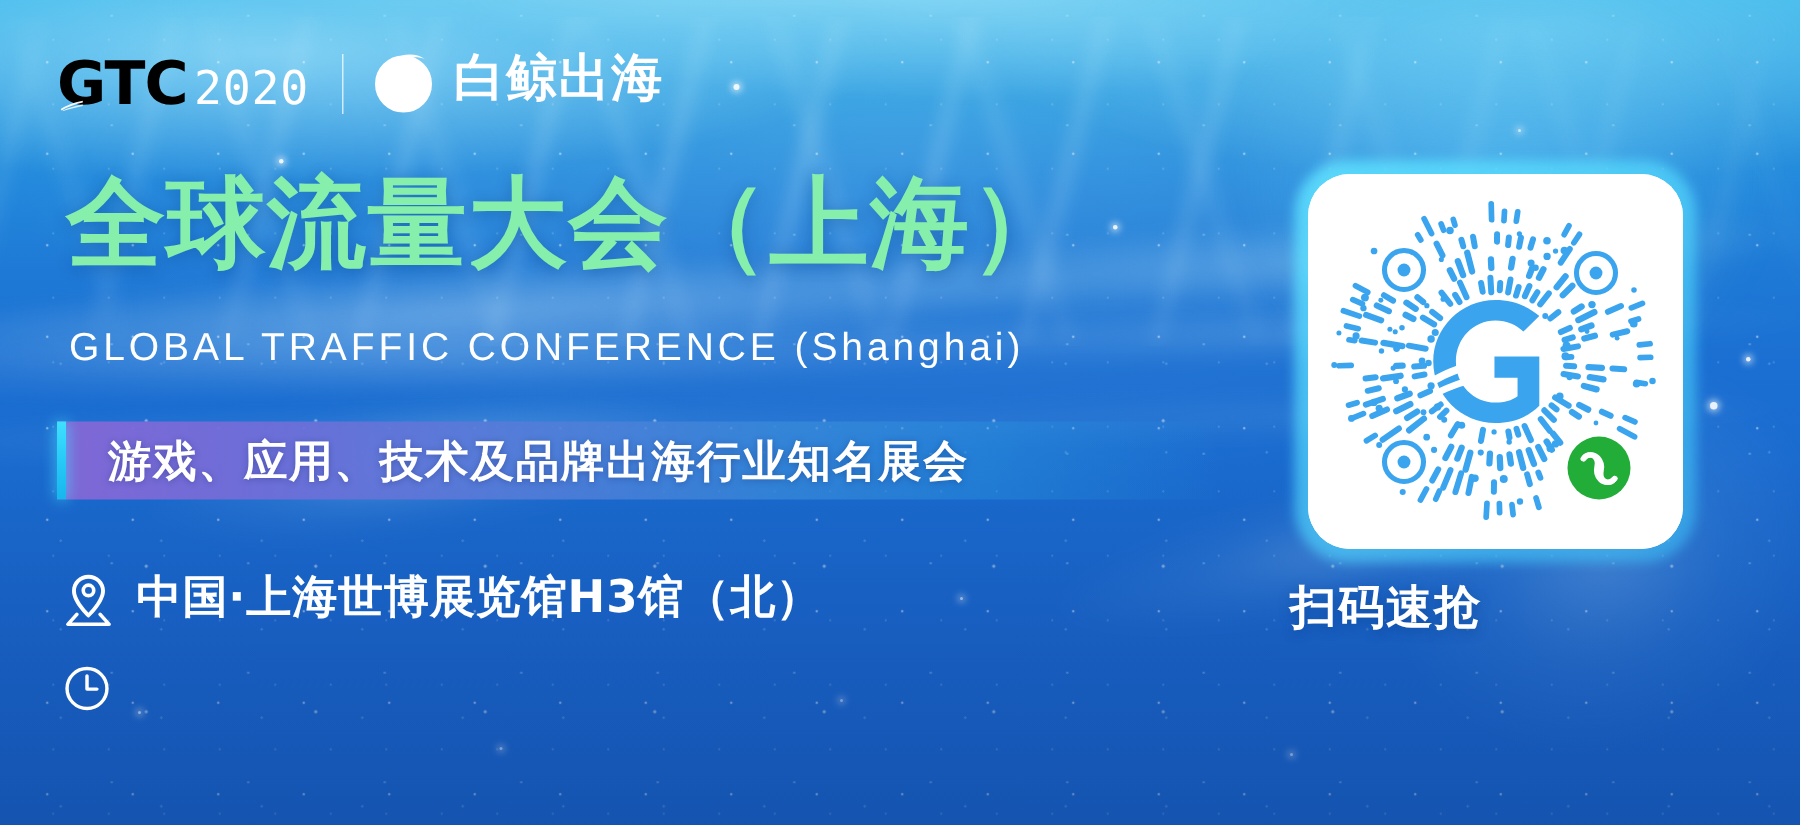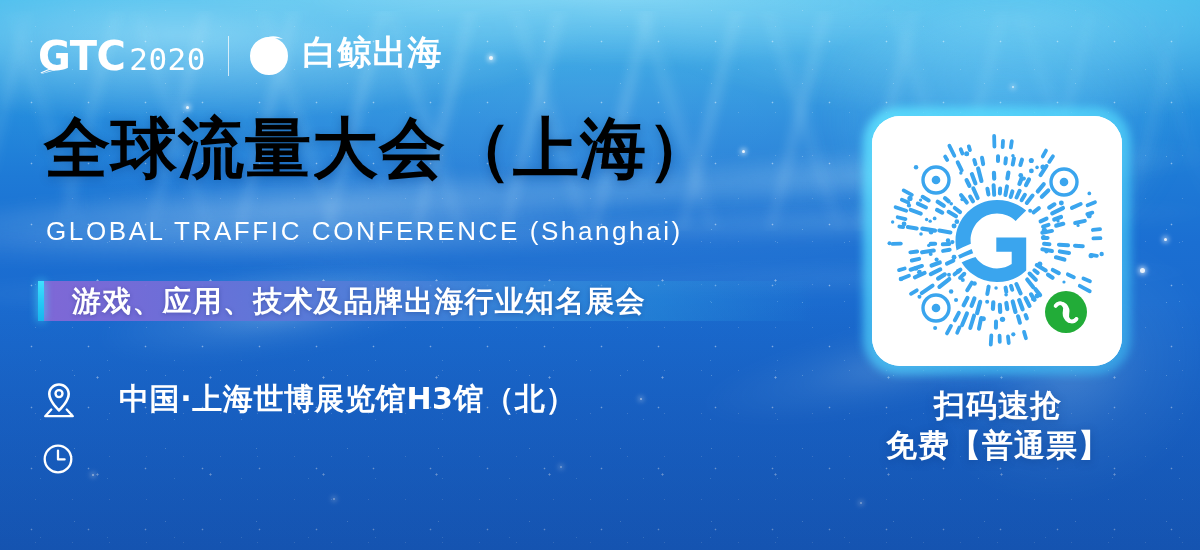--- a/index.html
+++ b/index.html
@@ -145,21 +145,21 @@
   .logo-row {
     position: absolute;
     left: 38px; top: 33px;
     display: flex;
     align-items: center;
     height: 46px;
   }
   .gtc-lockup { display: flex; align-items: baseline; }
   .gtc-mark {
     position: relative;
-    color: #ffffff;
+    color: #000000;
     font-size: 40px;
     font-weight: 700;
     letter-spacing: -0.5px;
     line-height: 1;
     font-family: "DejaVu Sans", "Liberation Sans", sans-serif;
   }
   .gtc-fin {
     position: absolute;
     left: 2px; bottom: 5px;
     width: 16px; height: 9px;
@@ -192,21 +192,21 @@
     font-weight: 700;
     letter-spacing: 1px;
     line-height: 1;
     font-family: "DejaVu Sans", "Liberation Sans", sans-serif;
   }
 
   
   .title-cn {
     position: absolute;
     left: 44px; top: 116px;
-    color: #000000;
+    color: #86efac;
     font-size: 66px;
     font-weight: 700;
     letter-spacing: 1px;
     line-height: 1;
     white-space: nowrap;
     text-shadow: 0 2px 10px rgba(4,50,120,.30);
     font-family: "DejaVu Sans", "Liberation Sans", sans-serif;
   }
   .title-en {
     position: absolute;
@@ -217,21 +217,21 @@
     letter-spacing: 2.6px;
     line-height: 1;
     white-space: nowrap;
     font-family: "Liberation Sans", "DejaVu Sans", sans-serif;
   }
 
   
   .subbar {
     position: absolute;
     left: 38px; top: 281px;
-    width: 775px; height: 40px;
+    width: 775px; height: 52px;
     display: flex;
     align-items: center;
     background: linear-gradient(90deg,
       rgba(132,103,214,.96) 0%,
       rgba(112,110,216,.95) 18%,
       rgba(84,124,216,.90) 40%,
       rgba(57,139,218,.72) 62%,
       rgba(42,150,222,.42) 80%,
       rgba(36,156,226,.06) 98%,
       rgba(36,156,226,0) 100%);
@@ -268,21 +268,21 @@
     flex: 0 0 auto;
     margin-right: 15px;
   }
   .info-text {
     font-size: 30px;
     font-weight: 700;
     letter-spacing: .6px;
     line-height: 1;
     font-family: "DejaVu Sans", "Liberation Sans", sans-serif;
   }
-  .info-venue { left: 42px; top: 380px; gap: 28px; }
+  .info-venue { left: 42px; top: 380px; }
   .info-date  { left: 42px; top: 443px; }
   .info-date .info-text {
     font-size: 31px;
     letter-spacing: .4px;
   }
 
   
   .qr-wrap {
     position: absolute;
     left: 872px; top: 116px;
@@ -301,21 +301,21 @@
     border-radius: 28px;
     background: #ffffff;
     overflow: hidden;
   }
   .qr-svg { display: block; width: 100%; height: 100%; }
 
   .qr-caption {
     position: absolute;
     left: 860px; top: 385px;
     width: 276px;
-    text-align: center;
+    text-align: left;
     color: #ffffff;
     font-size: 31px;
     font-weight: 700;
     line-height: 1.30;
     letter-spacing: 1px;
     text-shadow: 0 2px 8px rgba(6,46,116,.35);
     font-family: "DejaVu Sans", "Liberation Sans", sans-serif;
   }
   .qr-caption div { white-space: nowrap; }
 </style>
@@ -639,17 +639,16 @@
             <circle cx="194" cy="196" r="21" fill="#22ac38"></circle>
             <path d="M183.6 189.8 c2.6 -3.2 7.0 -3.4 9.6 -0.6 c2.2 2.4 2.9 5.6 2.2 8.6 c-0.6 2.6 0.0 5.1 1.7 6.6 c2.3 2.0 5.9 1.3 7.4 -1.4" fill="none" stroke="#ffffff" stroke-width="3.6" stroke-linecap="round"></path>
             <path d="M204.5 203.0 c-2.6 3.2 -7.0 3.4 -9.6 0.6 c-2.2 -2.4 -2.9 -5.6 -2.2 -8.6 c0.6 -2.6 0.0 -5.1 -1.7 -6.6 c-2.3 -2.0 -5.9 -1.3 -7.4 1.4" fill="none" stroke="#ffffff" stroke-width="3.6" stroke-linecap="round"></path>
           </g>
         </svg>
       </div>
     </div>
 
     <div class="qr-caption">
       <div>扫码速抢</div>
-      <div>免费【普通票】</div>
     </div>
 
   </div>
 </div>
 
 </body></html>

